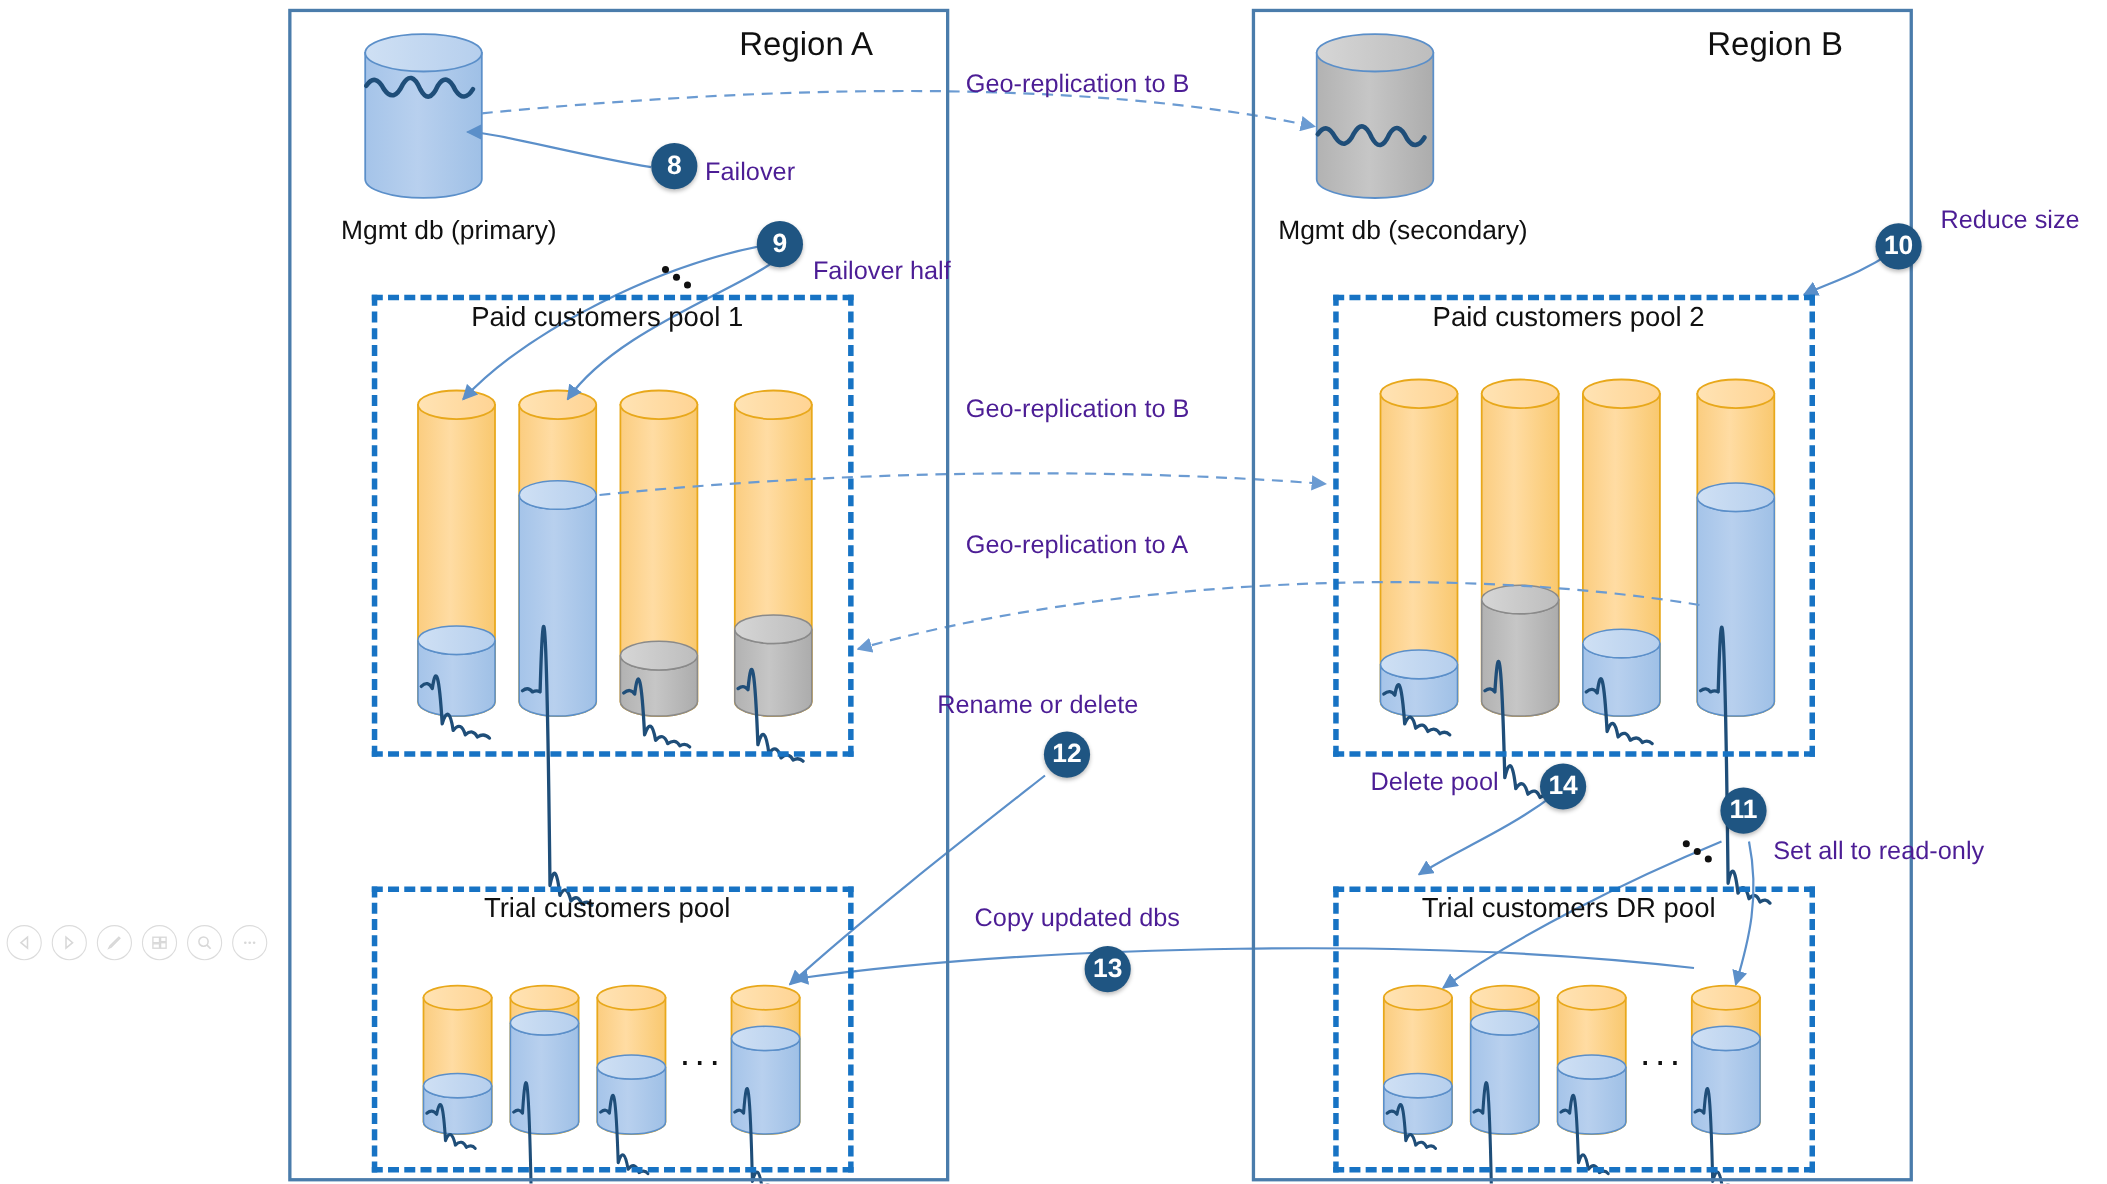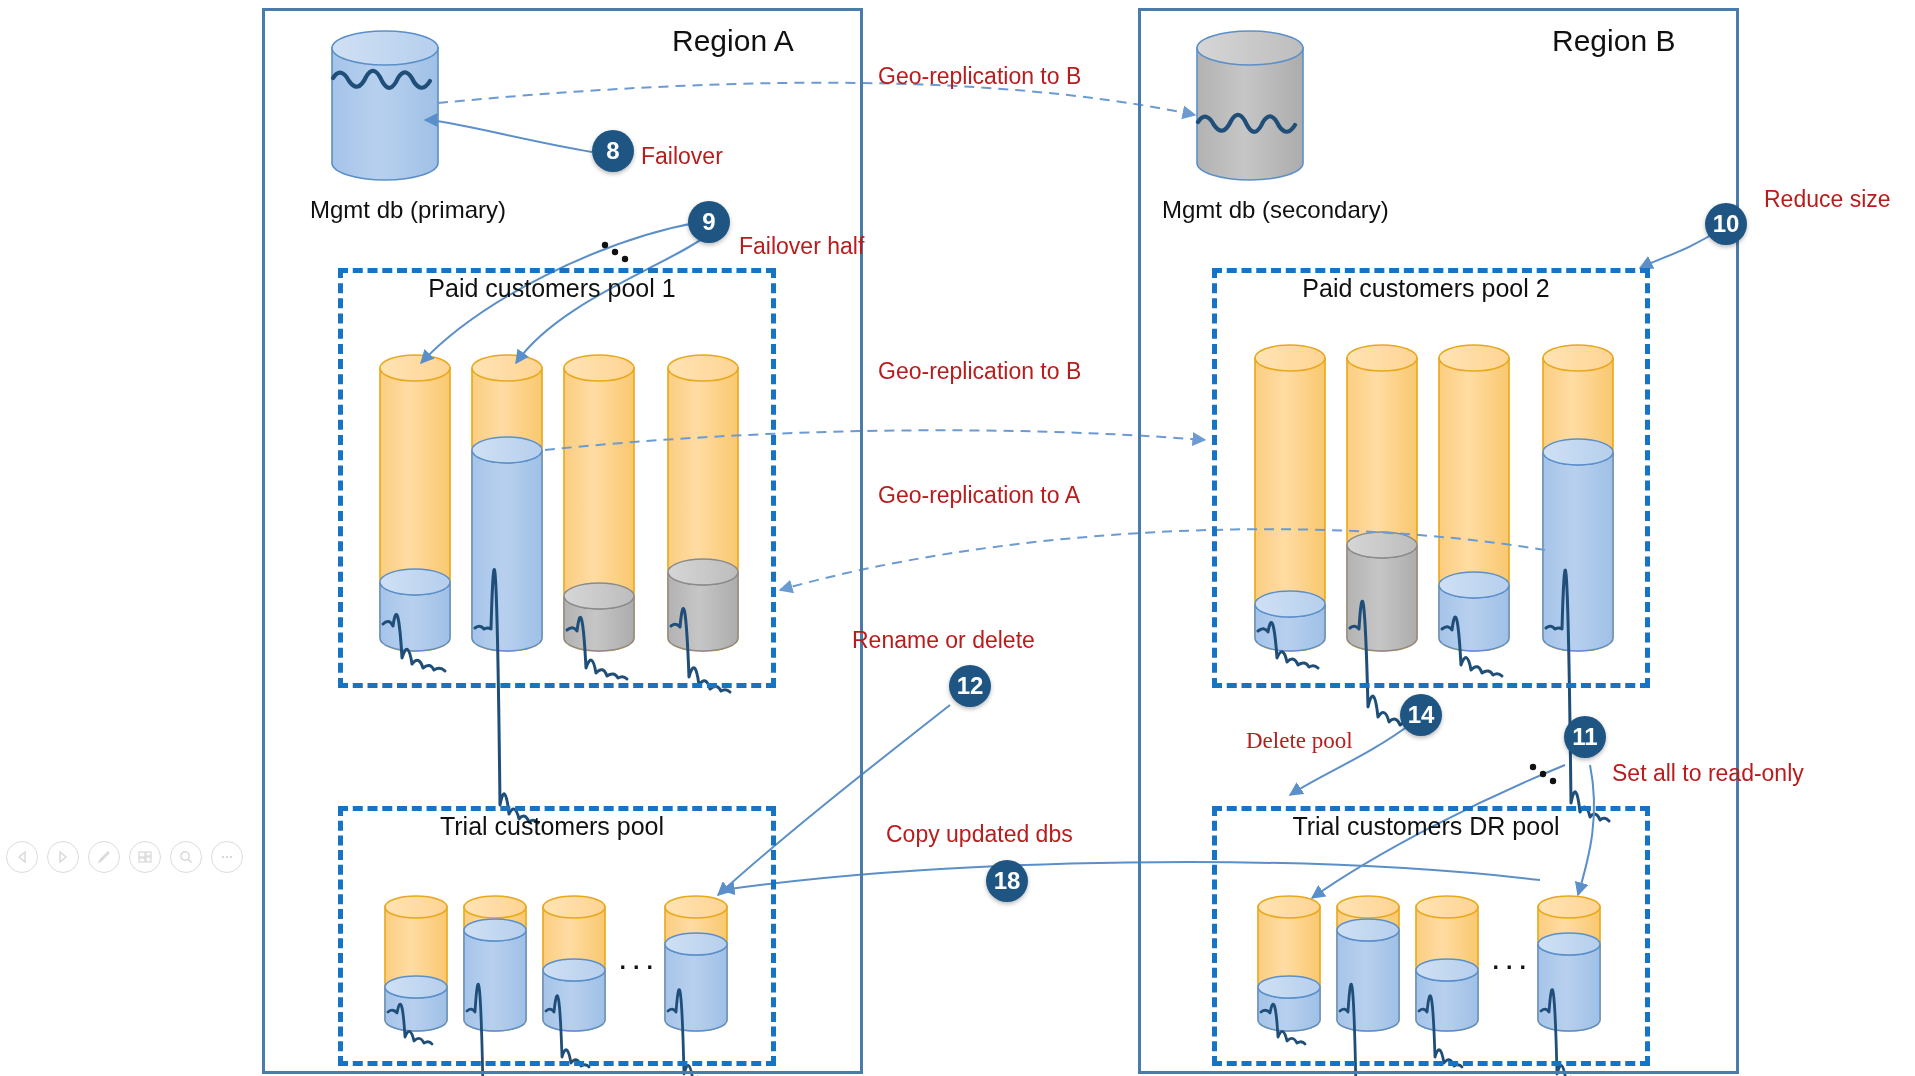--- a/index.html
+++ b/index.html
@@ -5,21 +5,21 @@
   html,body{margin:0;padding:0;background:#ffffff;}
   body{width:1915px;height:1076px;position:relative;overflow:hidden;
        font-family:"Liberation Sans", sans-serif;color:#101010;}
   .canvas{position:absolute;inset:0;width:1915px;height:879px;}
   svg.layer{position:absolute;left:0;top:0;width:1915px;height:1076px;overflow:visible;}
   .region-box{position:absolute;border:3px solid #4a7cab;background:transparent;}
   .region-title{position:absolute;font-size:30px;color:#101010;white-space:nowrap;}
   .pool-box{position:absolute;border:5px dashed #1773c4;background:transparent;}
   .pool-title{position:absolute;font-size:25px;color:#101010;white-space:nowrap;text-align:center;}
   .db-label{position:absolute;font-size:24px;color:#101010;white-space:nowrap;text-align:center;margin-left:12px;}
-  .edge-label{position:absolute;font-size:23px;color:#b91c1c;white-space:nowrap;}
+  .edge-label{position:absolute;font-size:23px;color:#4c1d95;white-space:nowrap;}
   .badge{position:absolute;width:42px;height:42px;border-radius:50%;
          background:#1f5582;color:#ffffff;font-size:24px;font-weight:bold;
          display:flex;align-items:center;justify-content:center;
          box-shadow:0 2px 4px rgba(0,0,0,.28);}
   .ellipsis{position:absolute;font-size:34px;letter-spacing:4px;color:#111;}
   .dotdots{position:absolute;width:34px;height:26px;}
   .toolbar{position:absolute;left:0;bottom:6px;display:flex;gap:9px;padding-left:6px;}
   .tb-btn{width:30px;height:30px;border-radius:50%;border:1.6px solid #dcdcdc;
           display:flex;align-items:center;justify-content:center;background:#fff;}
 </style>
@@ -245,41 +245,41 @@
   <div class="db-label" style="left:298px;top:196px;width:180px;">Mgmt db (primary)</div>
   <div class="db-label" style="left:1150px;top:196px;width:200px;">Mgmt db (secondary)</div>
 
   <div class="edge-label" style="left:878px;top:63px;">Geo-replication to B</div>
   <div class="edge-label" style="left:641px;top:143px;">Failover</div>
   <div class="edge-label" style="left:739px;top:233px;">Failover half</div>
   <div class="edge-label" style="left:1764px;top:186px;">Reduce size</div>
   <div class="edge-label" style="left:878px;top:358px;">Geo-replication to B</div>
   <div class="edge-label" style="left:878px;top:482px;">Geo-replication to A</div>
   <div class="edge-label" style="left:852px;top:627px;">Rename or delete</div>
-  <div class="edge-label" style="left:1246px;top:728px;font-family:Liberation Serif, serif;">Delete pool</div>
+  <div class="edge-label" style="left:1246px;top:697px;">Delete pool</div>
   <div class="edge-label" style="left:1612px;top:760px;">Set all to read-only</div>
   <div class="edge-label" style="left:886px;top:821px;">Copy updated dbs</div>
 
   <svg class="dotdots" style="left:600px;top:240px;" viewBox="0 0 34 26">
     <circle cx="5" cy="5" r="3.2" fill="#111"></circle>
     <circle cx="15" cy="12" r="3.2" fill="#111"></circle>
     <circle cx="25" cy="19" r="3.2" fill="#111"></circle>
   </svg>
   <svg class="dotdots" style="left:1528px;top:762px;" viewBox="0 0 34 26">
     <circle cx="5" cy="5" r="3.2" fill="#111"></circle>
     <circle cx="15" cy="12" r="3.2" fill="#111"></circle>
     <circle cx="25" cy="19" r="3.2" fill="#111"></circle>
   </svg>
 
   <div class="badge" style="left:592px;top:130px;">8</div>
   <div class="badge" style="left:688px;top:201px;">9</div>
   <div class="badge" style="left:1705px;top:203px;">10</div>
   <div class="badge" style="left:1564px;top:716px;">11</div>
   <div class="badge" style="left:949px;top:665px;">12</div>
-  <div class="badge" style="left:986px;top:860px;">18</div>
+  <div class="badge" style="left:986px;top:860px;">13</div>
   <div class="badge" style="left:1400px;top:694px;">14</div>
 
   <div class="toolbar">
     <div class="tb-btn">
       <svg width="14" height="14" viewBox="0 0 14 14">
           <path d="M10 2 L4 7 L10 12 Z" fill="none" stroke="#d8d8d8" stroke-width="1.4"></path>
         </svg>
     </div>
     <div class="tb-btn">
       <svg width="14" height="14" viewBox="0 0 14 14">

